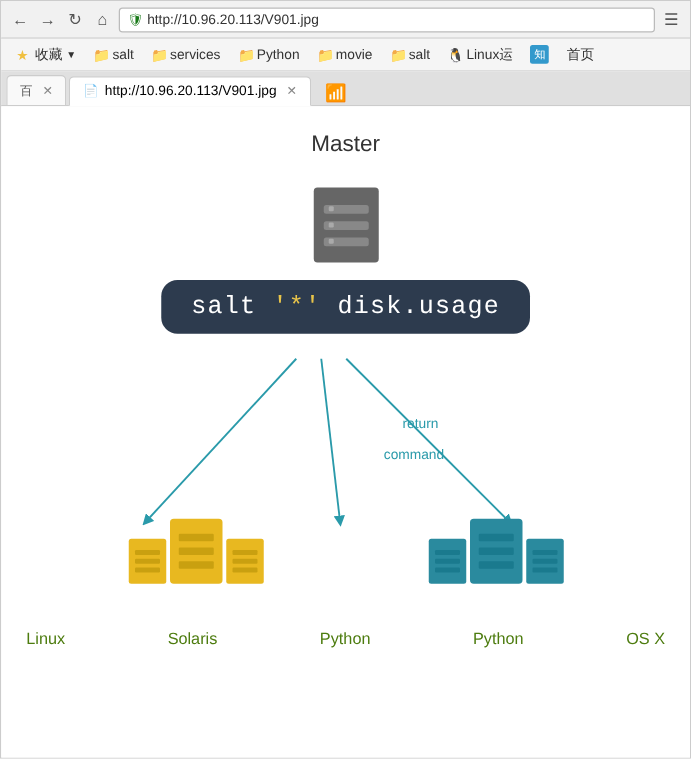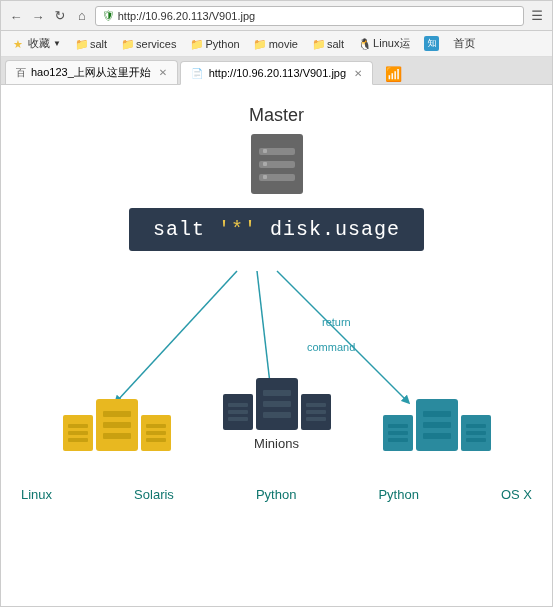--- a/index.html
+++ b/index.html
@@ -23,30 +23,30 @@
     .tab-bar { height: 28px; background: #e0e0e0; border-bottom: 1px solid #ccc; display: flex; align-items: flex-end; padding: 0 4px; gap: 2px; }
     .tab { height: 24px; background: #f9f9f9; border: 1px solid #ccc; border-bottom: none; border-radius: 4px 4px 0 0; padding: 0 10px; font-size: 11px; display: flex; align-items: center; gap: 5px; cursor: pointer; max-width: 200px; }
     .tab.active { background: #fff; border-bottom: 1px solid #fff; margin-bottom: -1px; z-index: 1; }
     .tab-close { color: #888; font-size: 10px; margin-left: 3px; }
     .tab-favicon { font-size: 10px; color: #555; }
 
     
     .content { flex: 1; background: #fff; display: flex; flex-direction: column; align-items: center; padding: 20px 10px; position: relative; overflow: hidden; }
 
     
-    .master-label { font-size: 18px; color: #333; margin-bottom: 8px; }
+    .master-label { font-size: 18px; color: #333; margin-bottom: 24px; }
 
     
     .server-icon { display: flex; flex-direction: column; align-items: center; }
     .server-box { width: 52px; height: 60px; background: #666; border-radius: 3px; display: flex; flex-direction: column; align-items: center; justify-content: center; gap: 6px; padding: 8px; }
     .server-row { width: 36px; height: 7px; background: #888; border-radius: 2px; display: flex; align-items: center; gap: 3px; }
     .server-row::before { content: ''; width: 4px; height: 4px; background: #aaa; border-radius: 1px; margin-left: 4px; }
 
     
-    .command-box { background: #2d3b4e; color: #fff; border-radius: 3px; padding: 10px 24px; font-size: 20px; font-family: 'Courier New', monospace; margin: 14px 0 10px 0; letter-spacing: 1px; }
+    .command-box { background: #2d3b4e; color: #fff; border-radius: 13px; padding: 10px 24px; font-size: 20px; font-family: 'Courier New', monospace; margin: 14px 0 10px 0; letter-spacing: 1px; }
     .cmd-star { color: #e8c44a; }
 
     .minion-group { display: flex; flex-direction: column; align-items: center; }
 
     
     .srv-sm { width: 30px; height: 36px; border-radius: 2px; display: flex; flex-direction: column; align-items: center; justify-content: center; gap: 3px; padding: 4px; margin: 0 1px; }
     .srv-sm.yellow { background: #e8b820; }
     .srv-sm.navy { background: #2d3b4e; }
     .srv-sm.teal { background: #2a8a9e; }
     .srv-row-sm { width: 20px; height: 4px; border-radius: 1px; }
@@ -59,21 +59,21 @@
     .srv-lg.navy { background: #2d3b4e; }
     .srv-lg.teal { background: #2a8a9e; }
     .srv-row-lg { width: 28px; height: 6px; border-radius: 1px; }
     .srv-lg.yellow .srv-row-lg { background: #c9a010; }
     .srv-lg.navy .srv-row-lg { background: #3d4f60; }
     .srv-lg.teal .srv-row-lg { background: #1a7a8e; }
 
     .minion-label { font-size: 13px; color: #333; margin-top: 6px; }
 
     .os-labels { display: flex; justify-content: space-between; width: 100%; padding: 6px 10px 0 10px; }
-    .os-label { font-size: 13px; color: #0f766e; text-align: left; }
+    .os-label { font-size: 13px; color: #4d7c0f; text-align: left; }
 
     
     .arrows-svg { position: absolute; top: 0; left: 0; width: 100%; height: 100%; pointer-events: none; }
   </style>
 </head>
 <body>
 
 <div class="browser-frame">
 
   <div class="nav-bar">
@@ -122,21 +122,20 @@
       <span style="background:#3399cc;color:#fff;font-size:9px;padding:1px 3px;border-radius:2px;">知</span>
     </div>
     <div class="bm-item">
       <span>首页</span>
     </div>
   </div>
 
   <div class="tab-bar">
     <div class="tab">
       <span class="tab-favicon">百</span>
-      <span>hao123_上网从这里开始</span>
       <span class="tab-close">✕</span>
     </div>
     <div class="tab active">
       <span class="tab-favicon">📄</span>
       <span>http://10.96.20.113/V901.jpg</span>
       <span class="tab-close">✕</span>
     </div>
     <div class="bm-item" style="margin-left:4px;">
       <span style="color:#3399cc;font-size:14px;">📶</span>
     </div>
@@ -193,40 +192,20 @@
               <div class="srv-row-lg"></div>
             </div>
             <div class="srv-sm yellow">
               <div class="srv-row-sm"></div>
               <div class="srv-row-sm"></div>
               <div class="srv-row-sm"></div>
             </div>
           </div>
         </div>
 
-        <div class="minion-group">
-          <div style="display:flex;align-items:flex-end;gap:2px;">
-            <div class="srv-sm navy">
-              <div class="srv-row-sm"></div>
-              <div class="srv-row-sm"></div>
-              <div class="srv-row-sm"></div>
-            </div>
-            <div class="srv-lg navy">
-              <div class="srv-row-lg"></div>
-              <div class="srv-row-lg"></div>
-              <div class="srv-row-lg"></div>
-            </div>
-            <div class="srv-sm navy">
-              <div class="srv-row-sm"></div>
-              <div class="srv-row-sm"></div>
-              <div class="srv-row-sm"></div>
-            </div>
-          </div>
-          <div class="minion-label">Minions</div>
-        </div>
 
         <div class="minion-group">
           <div style="display:flex;align-items:flex-end;gap:2px;">
             <div class="srv-sm teal">
               <div class="srv-row-sm"></div>
               <div class="srv-row-sm"></div>
               <div class="srv-row-sm"></div>
             </div>
             <div class="srv-lg teal">
               <div class="srv-row-lg"></div>

